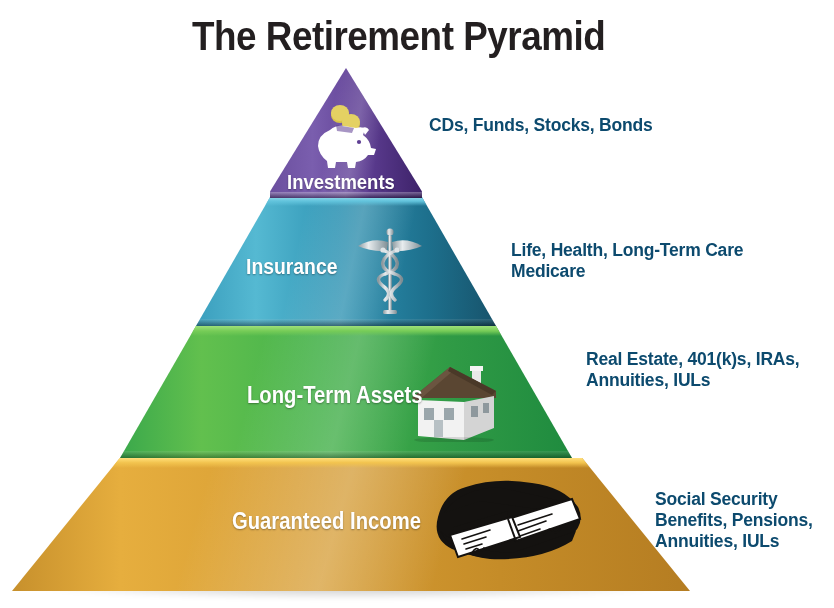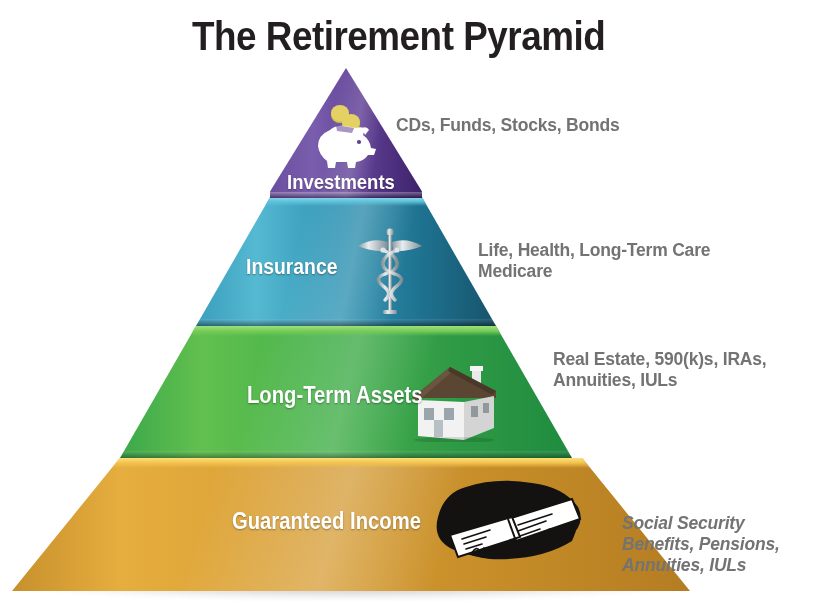--- a/index.html
+++ b/index.html
@@ -192,28 +192,29 @@
   #label-3 { left: 247px; top: 382px; font-size: 23px; }
   #label-4 { left: 232px; top: 508px; font-size: 23px; }
 
   
   .callout {
     position: absolute;
     font-family: "Liberation Sans", sans-serif;
     font-weight: bold;
     font-size: 17.5px;
     line-height: 21px;
-    color: #737373;
+    color: #0c4a6e;
     white-space: pre-line;
     letter-spacing: -0.2px;
+    margin-left: 33px;
   }
   #callout-1 { left: 396px; top: 115px; }
   #callout-2 { left: 478px; top: 240px; }
   #callout-3 { left: 553px; top: 349px; }
-  #callout-4 { left: 622px; top: 513px; font-style: italic; }
+  #callout-4 { left: 622px; top: 489px; }
 
   
   .icon { position: absolute; }
   #icon-piggy    { left: 310px; top: 102px; width: 72px;  height: 66px; }
   #icon-caduceus { left: 355px; top: 226px; width: 70px;  height: 92px; }
   #icon-house    { left: 404px; top: 358px; width: 100px; height: 84px; }
   #icon-check    { left: 420px; top: 473px; width: 170px; height: 92px; }
 </style>
 </head>
 <body>
@@ -331,19 +332,19 @@
     <div class="tier-label" id="label-1">Investments</div>
     <div class="tier-label" id="label-2">Insurance</div>
     <div class="tier-label" id="label-3">Long-Term Assets</div>
     <div class="tier-label" id="label-4">Guaranteed Income</div>
 
   </div>
 
   <div class="callout" id="callout-1">CDs, Funds, Stocks, Bonds</div>
   <div class="callout" id="callout-2">Life, Health, Long-Term Care
 Medicare</div>
-  <div class="callout" id="callout-3">Real Estate, 590(k)s, IRAs,
+  <div class="callout" id="callout-3">Real Estate, 401(k)s, IRAs,
 Annuities, IULs</div>
   <div class="callout" id="callout-4">Social Security
 Benefits, Pensions,
 Annuities, IULs</div>
 
 </div>
 
 </body></html>

